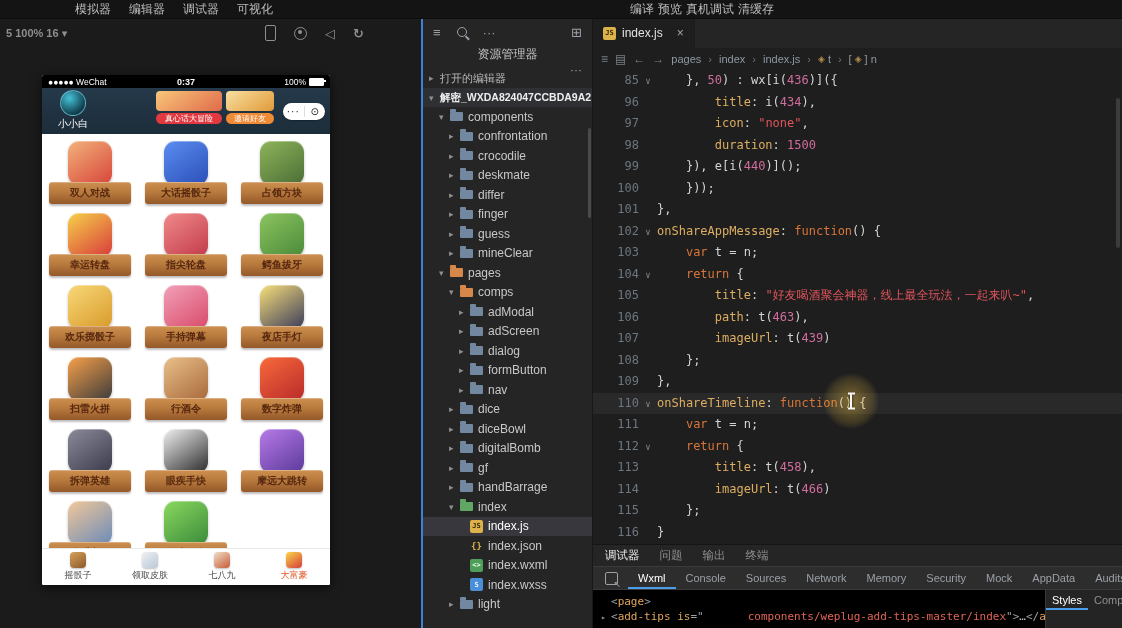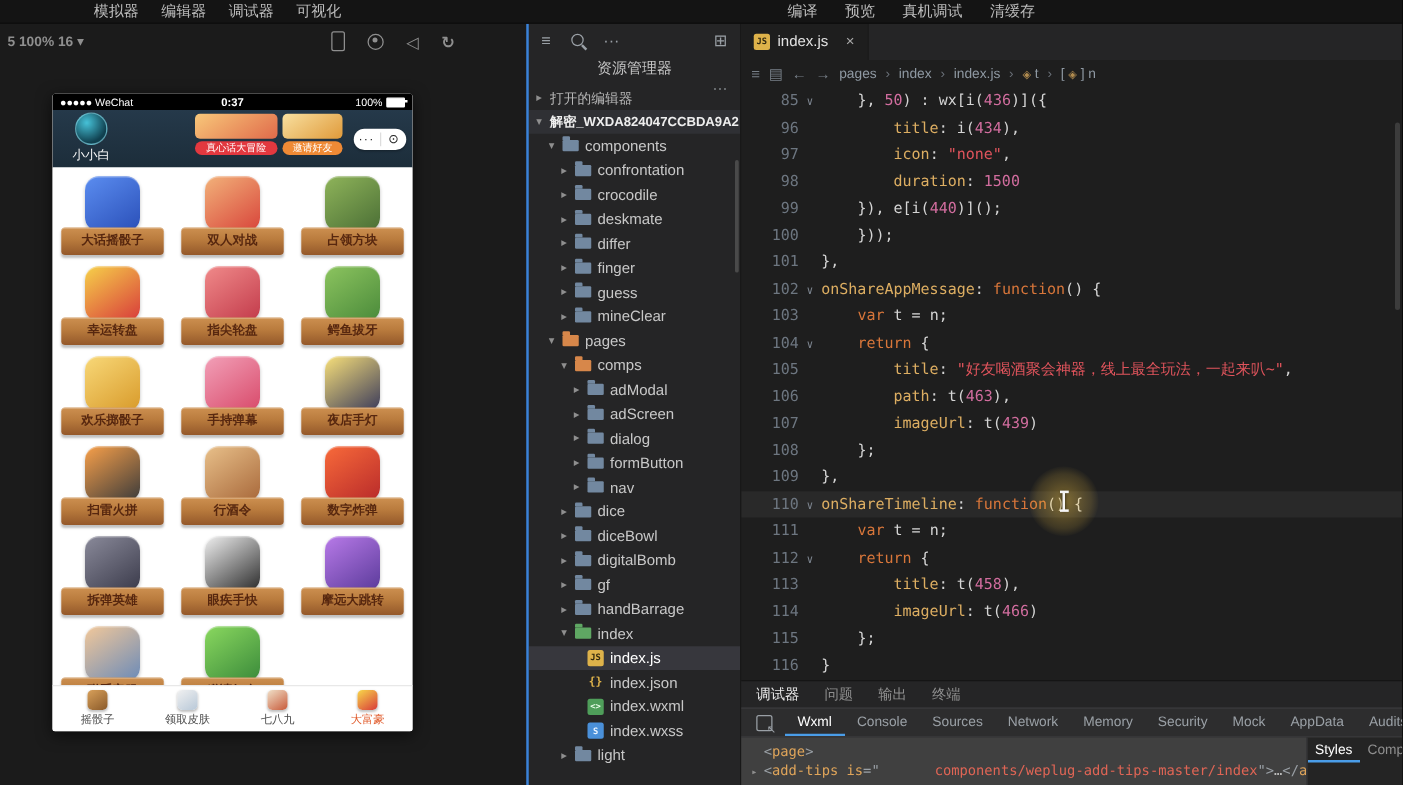--- a/index.html
+++ b/index.html
@@ -2,21 +2,21 @@
 <html><head>
 <meta charset="utf-8">
 <style>
   html,body{margin:0;padding:0;background:#000;}
   .app{position:relative;width:1122px;height:628px;background:#1b1b1b;overflow:hidden;
        font-family:"Liberation Sans","DejaVu Sans",sans-serif;-webkit-font-smoothing:antialiased;}
   
   .menubar{position:absolute;left:0;top:0;width:1122px;height:18px;background:#141414;border-bottom:1px solid #0d0d0d;
            display:flex;align-items:center;font-size:12px;color:#bdbdbd;z-index:10;}
   .menu-left{display:flex;gap:18px;margin-left:75px;}
-  .menu-right{position:absolute;left:630px;display:flex;gap:22px;}
+  .menu-right{position:absolute;left:630px;display:flex;gap:4px;}
   .menu-item{cursor:pointer;white-space:nowrap;}
   
   .sim-panel{position:absolute;left:0;top:18px;width:421px;bottom:0;background:#1b1b1b;}
   .sim-toolbar{position:absolute;left:0;top:0;width:100%;height:30px;display:flex;align-items:center;color:#8f8f8f;font-size:11px;font-weight:bold;}
   .device-selector{margin-left:6px;cursor:pointer;white-space:nowrap;}
   .sim-icons{position:absolute;left:265px;display:flex;gap:18px;align-items:center;}
   .sim-icons .ic{color:#8f8f8f;font-size:13px;line-height:1;cursor:pointer;}
   .ic-device{width:9px;height:14px;border:1px solid #8f8f8f;border-radius:2px;}
   .ic-record{width:11px;height:11px;border:1px solid #8f8f8f;border-radius:50%;position:relative;}
   .ic-record::after{content:'';position:absolute;left:2.5px;top:2.5px;width:4px;height:4px;border-radius:50%;background:#8f8f8f;}
@@ -112,21 +112,21 @@
   
   .devtools{position:absolute;left:0;right:0;bottom:0;height:83px;background:#252526;border-top:1px solid #151515;}
   .dt-tabs{height:21px;display:flex;align-items:center;gap:20px;padding-left:12px;font-size:11.5px;color:#8f8f8f;}
   .dtab{cursor:pointer;} .dtab.on{color:#eaeaea;}
   .insp-bar{height:22px;background:#2d2d2e;border-top:1px solid #3a3a3c;border-bottom:1px solid #3a3a3c;
             display:flex;align-items:center;font-size:11px;color:#9aa0a6;overflow:hidden;}
   .ic-inspect{width:11px;height:11px;border:1px solid #9aa0a6;border-radius:2px;margin:0 10px 0 12px;position:relative;flex:none;cursor:pointer;}
   .ic-inspect::after{content:'↖';position:absolute;right:-4px;bottom:-5px;font-size:9px;color:#9aa0a6;}
   .itab{padding:0 10px;height:100%;display:flex;align-items:center;cursor:pointer;white-space:nowrap;}
   .itab.on{color:#fff;box-shadow:inset 0 -2px 0 #4a9de8;}
-  .dt-content{position:absolute;left:0;right:0;bottom:0;top:45px;background:#404040;}
+  .dt-content{position:absolute;left:0;right:0;bottom:0;top:45px;background:#000000;}
   .dom-tree{position:absolute;left:0;top:0;bottom:0;right:76px;padding:4px 0 0 8px;
             font-family:"DejaVu Sans Mono",monospace;font-size:11px;line-height:15px;overflow:hidden;}
   .dom-line{white-space:nowrap;cursor:pointer;}
   .dom-arrow{display:inline-block;width:10px;color:#8f8f8f;font-size:8px;}
   .dt-b{color:#9aa0a6;}.dt-g{color:#e0a55a;}.dt-s{color:#e06555;margin-left:44px;}.dt-d{color:#bdbdbd;}
   .styles-pane{position:absolute;right:0;top:0;bottom:0;width:76px;border-left:1px solid #3a3a3c;background:#242424;
                display:flex;align-items:flex-start;overflow:hidden;white-space:nowrap;}
   .stab{padding:4px 6px;font-size:11px;color:#8f8f8f;cursor:pointer;}
   .stab.on{color:#fff;box-shadow:inset 0 -2px 0 #4a9de8;}
 </style>
@@ -186,29 +186,29 @@
           <div class="promo-label" style="background: rgb(239, 138, 53);">邀请好友</div>
         </div>
         <div class="capsule">
           <span class="c-more">···</span>
           <span class="c-div"></span>
           <span class="c-home">⊙</span>
         </div>
       </div>
       <div class="game-grid" id="game-grid">
           <div class="game-cell">
+            <div class="game-icon" style="background: linear-gradient(145deg, rgb(242, 178, 122), rgb(216, 68, 58));"></div>
+            <div class="plank">
+              <div class="plank-label">双人对战</div>
+            </div>
+          </div>
+          <div class="game-cell">
             <div class="game-icon" style="background: linear-gradient(145deg, rgb(91, 141, 240), rgb(42, 79, 184));"></div>
             <div class="plank">
               <div class="plank-label">大话摇骰子</div>
-            </div>
-          </div>
-          <div class="game-cell">
-            <div class="game-icon" style="background: linear-gradient(145deg, rgb(242, 178, 122), rgb(216, 68, 58));"></div>
-            <div class="plank">
-              <div class="plank-label">双人对战</div>
             </div>
           </div>
           <div class="game-cell">
             <div class="game-icon" style="background: linear-gradient(145deg, rgb(143, 180, 90), rgb(74, 110, 53));"></div>
             <div class="plank">
               <div class="plank-label">占领方块</div>
             </div>
           </div>
           <div class="game-cell">
             <div class="game-icon" style="background: linear-gradient(145deg, rgb(246, 209, 74), rgb(216, 58, 58));"></div>

